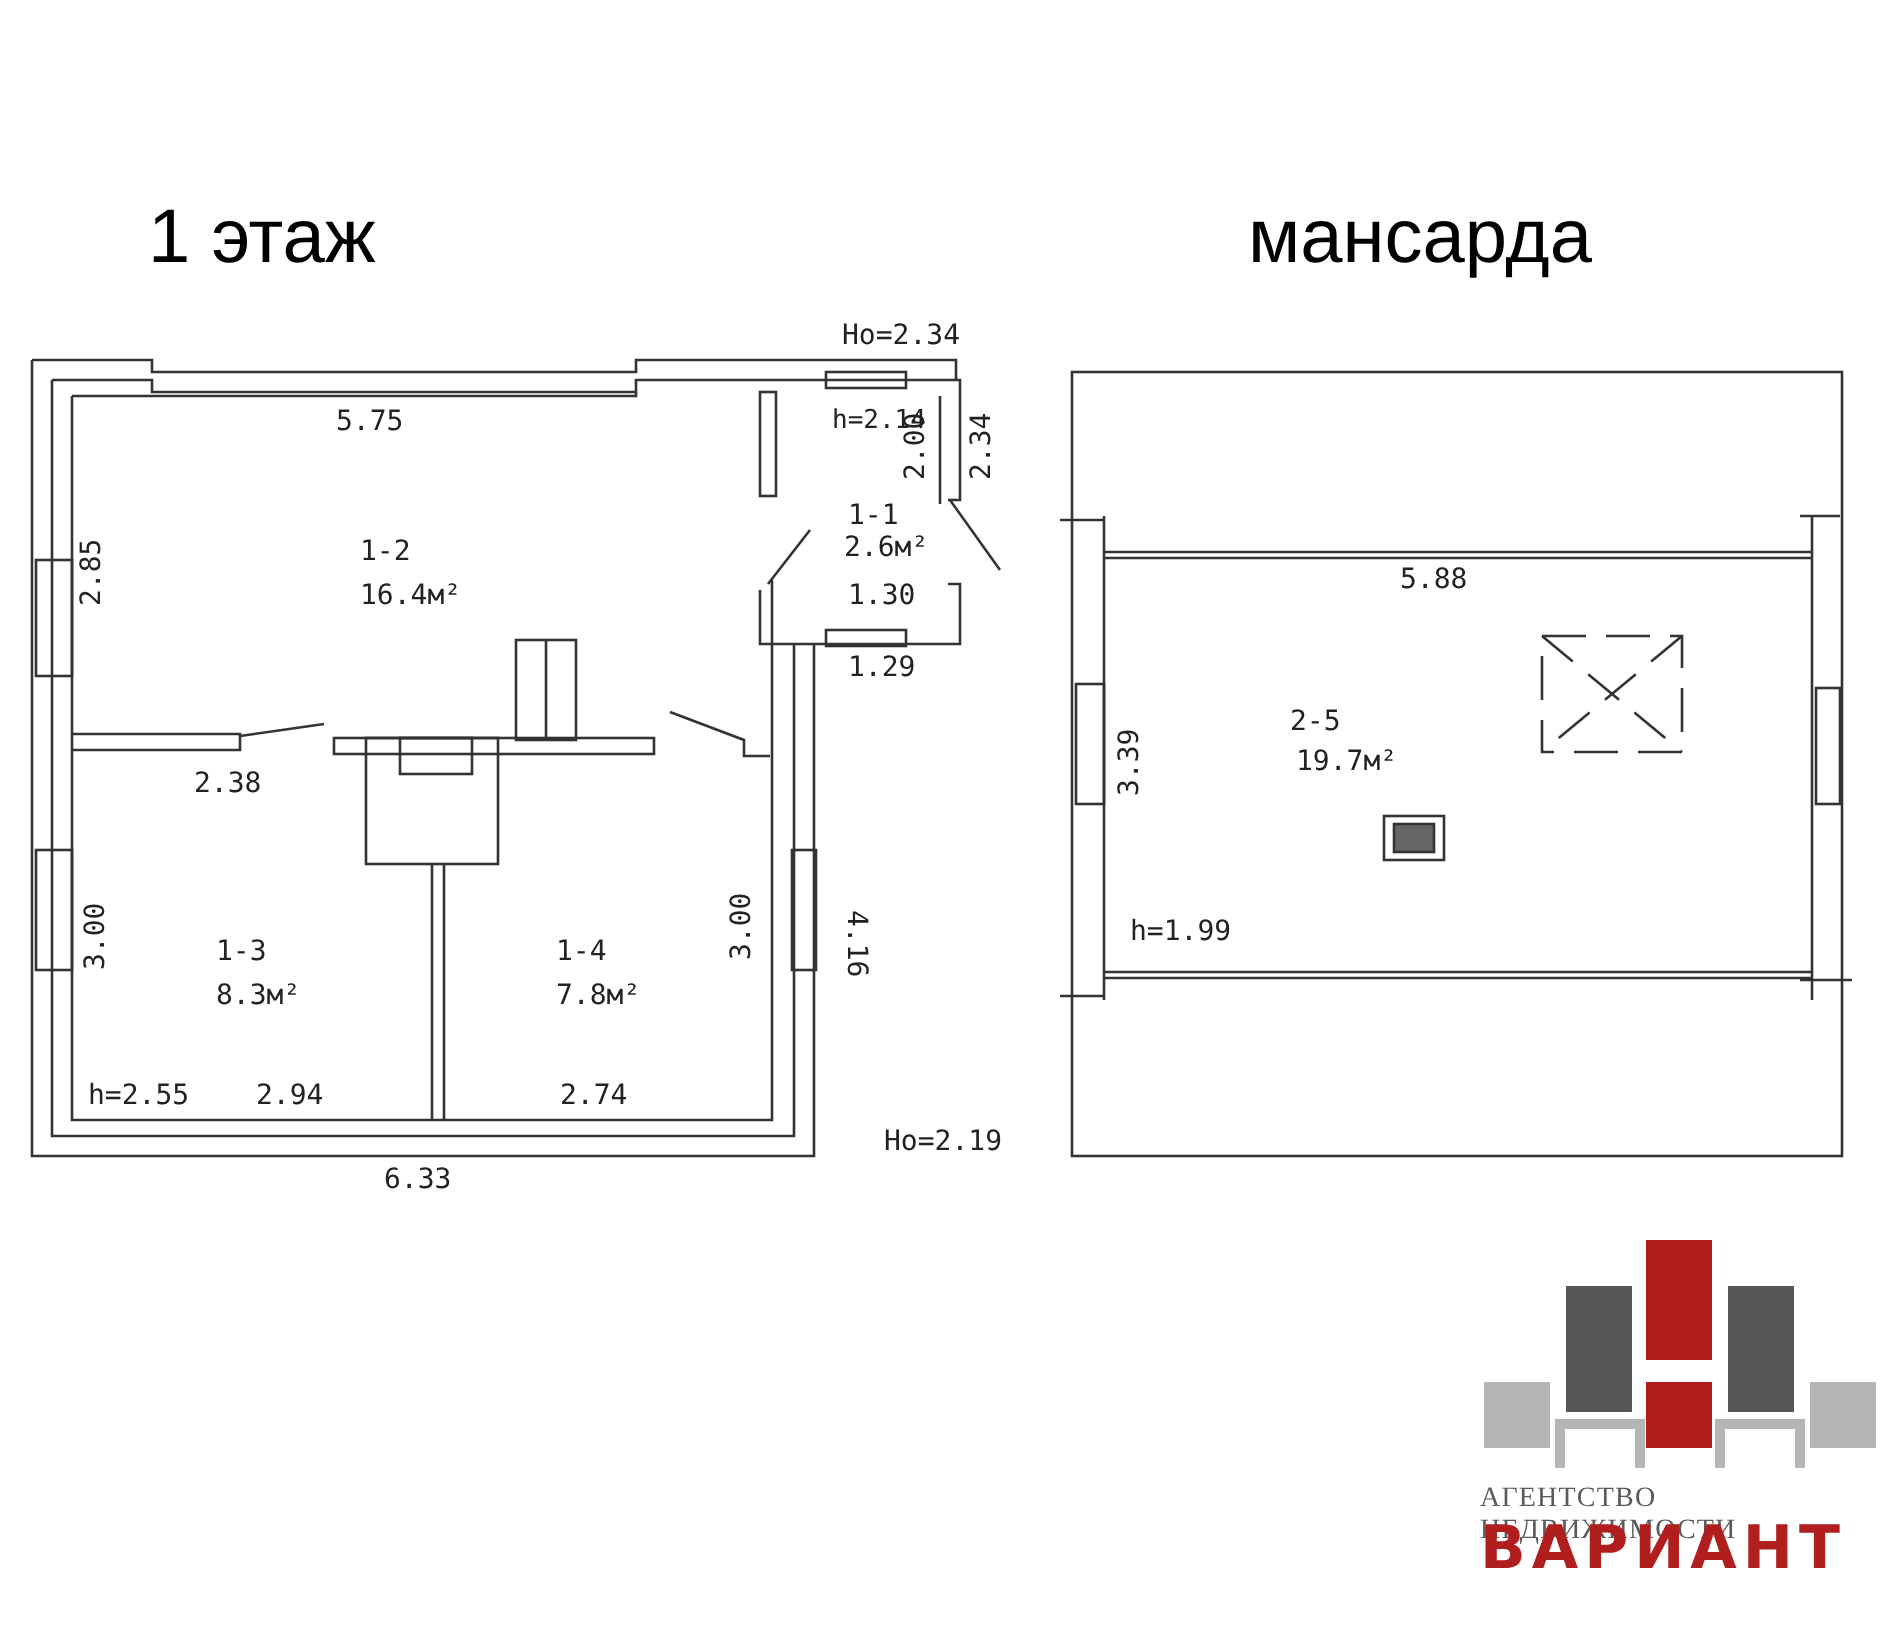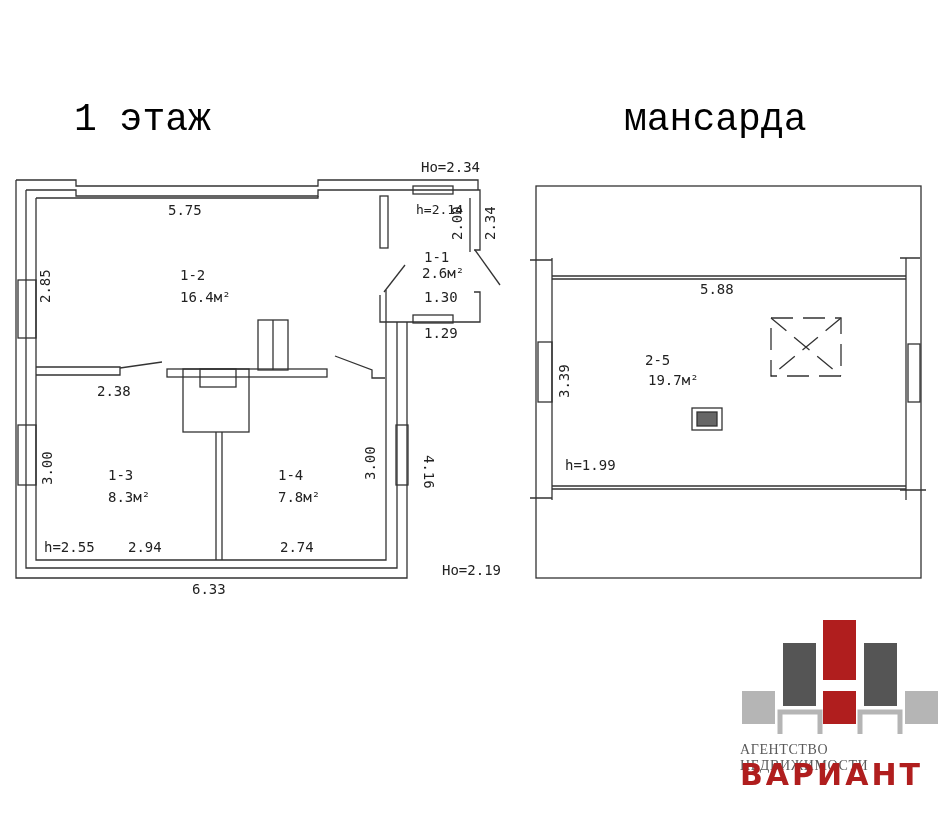--- a/index.html
+++ b/index.html
@@ -1,17 +1,17 @@
 <!DOCTYPE html>
 <html><head>
   <meta charset="utf-8">
   <style>
     html, body { margin:0; padding:0; background:#ffffff; }
     body { width:950px; height:819px; position:relative; overflow:hidden; font-family:"Liberation Sans", sans-serif; }
-    .title { position:absolute; font-family:Liberation Mono, monospace; font-size:38px; color:#000; }
+    .title { position:absolute; font-family:Liberation Sans, sans-serif; font-size:38px; color:#000; }
     #t1 { left:74px; top:98px; }
     #t2 { left:624px; top:98px; }
     svg.plan { position:absolute; left:0; top:0; }
     .hand { font-family:"DejaVu Sans Mono", monospace; font-size:14px; fill:#222; }
     .logo { position:absolute; left:740px; top:618px; width:200px; }
     .logo-sub { position:absolute; left:740px; top:742px; font-family:Liberation Serif, serif; font-size:14px; color:#5a5a5a; letter-spacing:0.6px; }
     .logo-name { position:absolute; left:740px; top:757px; font-family:"DejaVu Sans", sans-serif; font-weight:bold; font-size:30px; color:#b01e1e; letter-spacing:3px; }
   </style>
 </head>
 <body>

